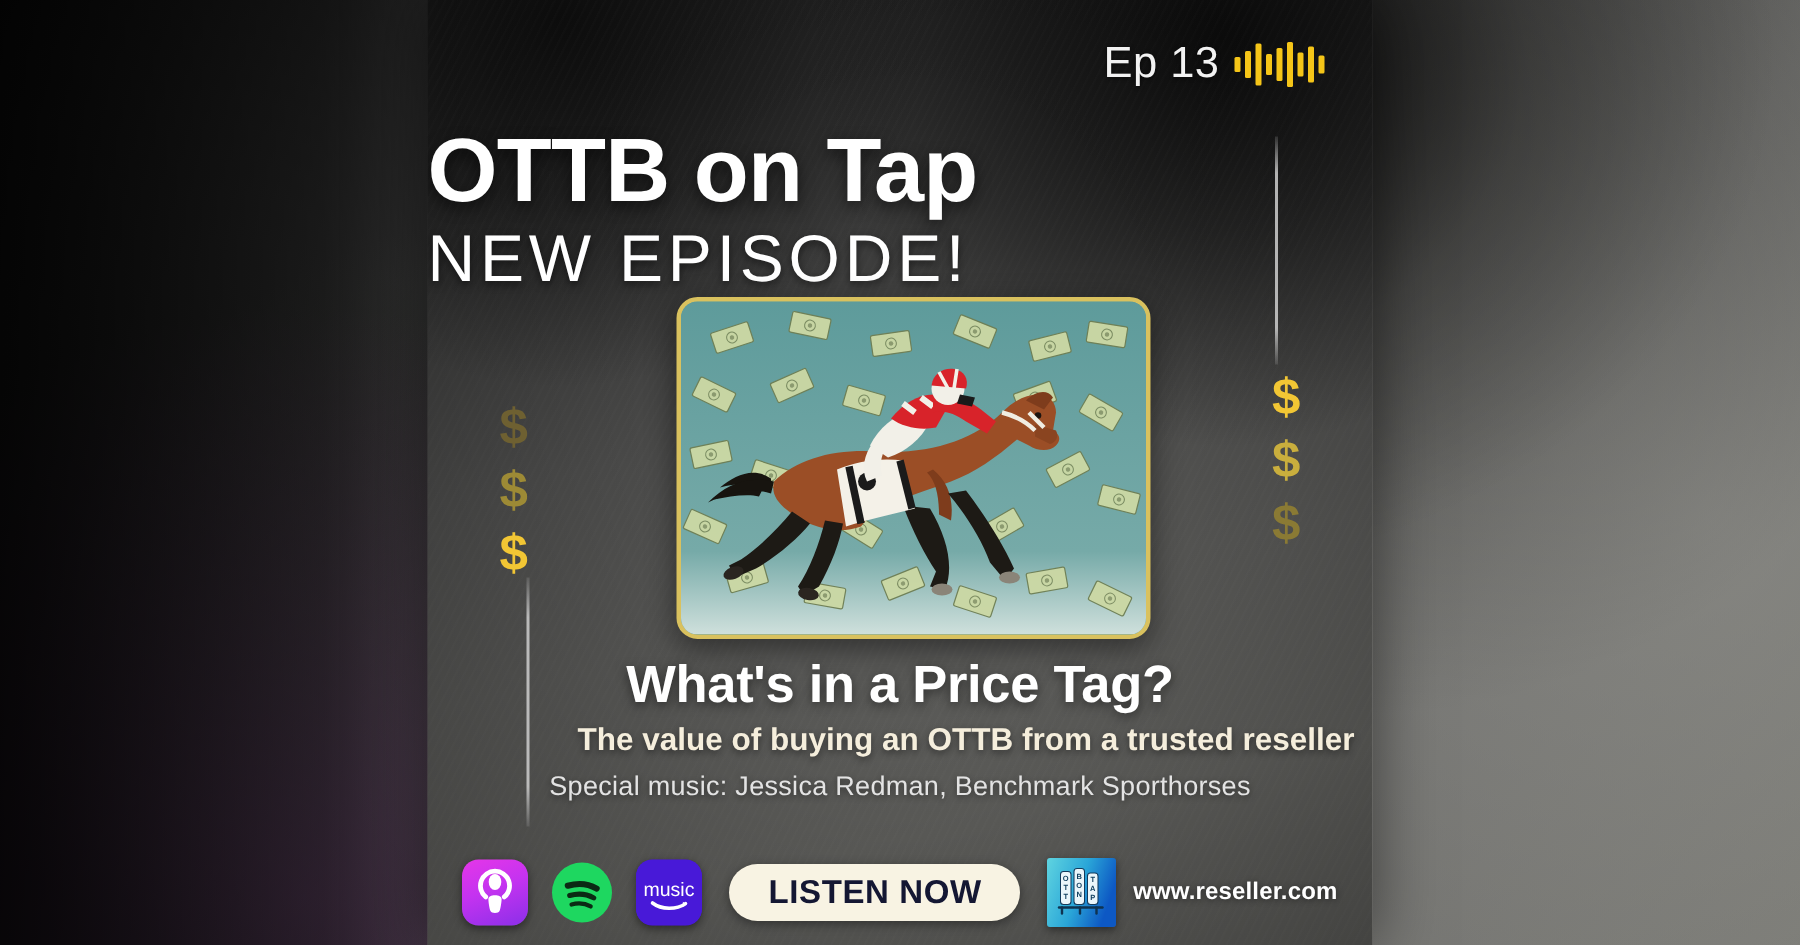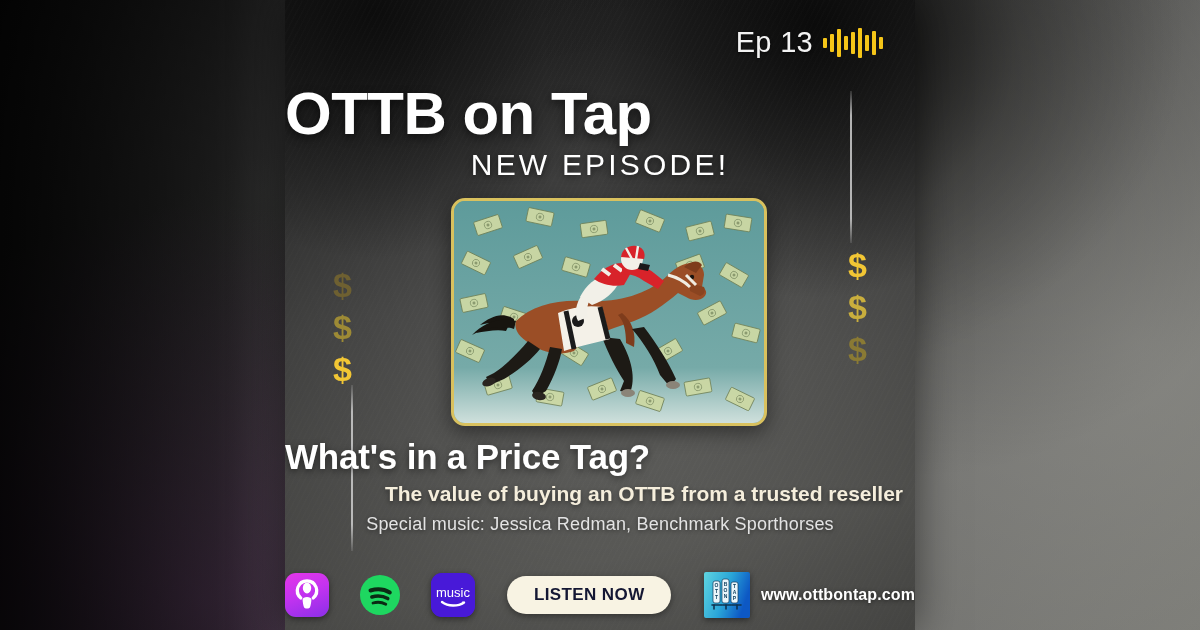--- a/index.html
+++ b/index.html
@@ -113,22 +113,22 @@
     color: #ffffff;
     line-height: 1.05;
     text-shadow: 0 3px 10px rgba(0,0,0,0.55);
     z-index: 5;
   }
   .brand-sub {
     position: absolute;
     top: 148px;
     left: 0;
     width: 100%;
-    text-align: center;
-    font-size: 30px;
+    text-align: left;
+    font-size: 44px;
     font-weight: 400;
     letter-spacing: 3.2px;
     color: #ffffff;
     text-shadow: 0 2px 6px rgba(0,0,0,0.55);
     z-index: 5;
   }
 
   
   .art-frame {
     position: absolute;
@@ -172,21 +172,21 @@
   }
   .rule-right { right: 63px; top: 91px;  height: 152px; }
   .rule-left  { left: 66px;  top: 385px; height: 166px; }
 
   
   .ep-title {
     position: absolute;
     top: 437px;
     left: 0;
     width: 100%;
-    text-align: left;
+    text-align: center;
     font-size: 35px;
     font-weight: 700;
     letter-spacing: -0.2px;
     color: #ffffff;
     text-shadow: 0 2px 7px rgba(0,0,0,0.5);
     z-index: 5;
   }
   .ep-tagline {
     position: absolute;
     top: 482px;
@@ -215,21 +215,21 @@
   }
 
   
   .footer {
     position: absolute;
     left: 0;
     right: 0;
     bottom: 12px;
     display: flex;
     align-items: center;
-    justify-content: space-between;
+    justify-content: center;
     gap: 14px;
     z-index: 6;
   }
   .app-icon {
     width: 44px;
     height: 44px;
     border-radius: 11px;
     position: relative;
     flex: none;
     box-shadow: 0 2px 6px rgba(0,0,0,0.45);
@@ -240,21 +240,21 @@
   .ic-spotify{ background: transparent; box-shadow:none; }
   .ic-amazon { background: #4819D8; }
 
   .listen-btn {
     height: 38px;
     min-width: 164px;
     padding: 0 26px;
     border-radius: 19px;
     background: #F8F3E3;
     color: #141733;
-    font-size: 17px;
+    font-size: 22px;
     font-weight: 700;
     letter-spacing: 0.4px;
     display: flex;
     align-items: center;
     justify-content: center;
     border: none;
     font-family: "Liberation Sans", sans-serif;
     box-shadow: 0 2px 7px rgba(0,0,0,0.4);
     cursor: pointer;
     margin: 0 4px;
@@ -477,20 +477,20 @@
             <g stroke="#0f3350" stroke-width="1.6" fill="none" stroke-linecap="round">
               <path d="M8 33h10"></path>
                 <path d="M19 33h8"></path>
                 <path d="M28 33h9"></path>
               <path d="M10 33v4"></path>
                 <path d="M22 33v4"></path>
                 <path d="M33 33v4"></path>
             </g>
           </svg>
         </div>
-        <div class="site-url">www.ottbontap.com</div>
+        <div class="site-url">www.reseller.com</div>
       </div>
 
     </div>
 
     <div class="panel-vignette"></div>
   </div>
 </div>
 
 </body></html>

